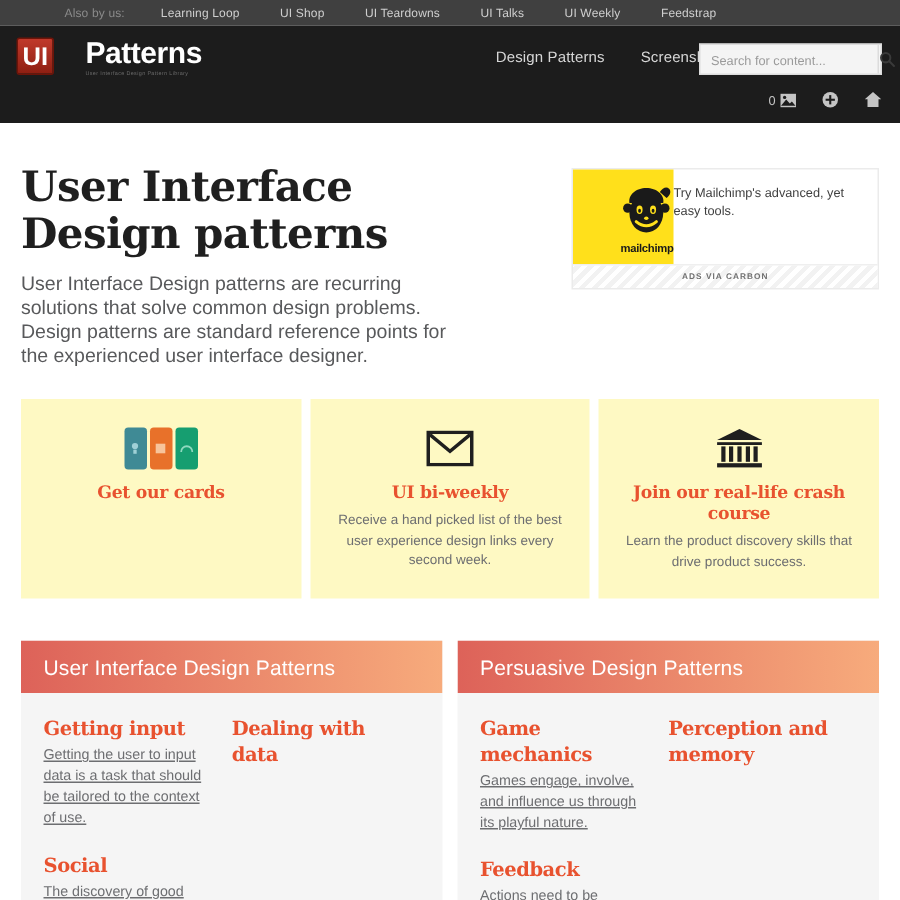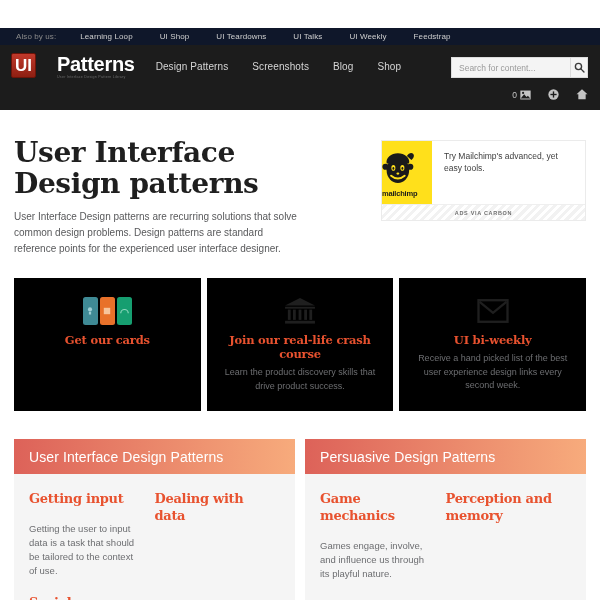--- a/index.html
+++ b/index.html
@@ -8,26 +8,25 @@
     width: 600px; height: 600px;
     overflow: hidden;
     background: #ffffff;
     font-family: "Liberation Sans", sans-serif;
     -webkit-font-smoothing: antialiased;
   }
 
   
   .topstrip {
     height: 17px;
-    background: #0f172a;
-    display: flex;
-    align-items: center;
-    padding-left: 16px;
+    background: #404040;
+    display: flex;
+    align-items: center;
+    padding-left: 43px;
     gap: 0px;
-    margin-top: 28px;
   }
   .topstrip .alsoby {
     font-size: 8px;
     color: #8a8a8a;
     margin-right: 24px;
     letter-spacing: .1px;
     white-space: nowrap;
   }
   .topstrip a {
     font-size: 8px;
@@ -43,20 +42,21 @@
   .header {
     height: 65px;
     background: #1c1c1c;
     position: relative;
   }
   .header-row1 {
     height: 42px;
     display: flex;
     align-items: center;
     padding-left: 11px;
+    justify-content: space-between;
   }
   .logo { display: flex; align-items: flex-start; text-decoration: none; }
   .logo-ui {
     width: 25px; height: 25px;
     background: linear-gradient(#c0392b, #8e1f12);
     border: 1px solid #6d1409;
     border-radius: 2px;
     color: #fff;
     font-size: 17px;
     font-weight: bold;
@@ -88,21 +88,21 @@
     font-size: 10px;
     text-decoration: none;
     margin-right: 24px;
     white-space: nowrap;
     letter-spacing: .1px;
   }
 
   .searchbox {
     position: absolute;
     right: 12px; top: 12px;
-    width: 137px; height: 21px;
+    width: 122px; height: 21px;
     background: #f4f4f4;
     border: 1px solid #dcdcdc;
     display: flex;
     align-items: center;
   }
   .searchbox input {
     flex: 1;
     border: 0;
     outline: none;
     background: transparent;
@@ -145,56 +145,56 @@
   .hero h1 {
     font-family: "DejaVu Serif", serif;
     font-size: 28px;
     line-height: 31px;
     color: #1f1f1f;
     font-weight: bold;
     letter-spacing: -.4px;
   }
   .hero p {
     margin-top: 10px;
-    font-size: 10px;
+    font-size: 13px;
     line-height: 16px;
     color: #58595b;
   }
 
   
   .carbon {
     width: 205px;
     height: 81px;
     border: 1px solid #ebebeb;
     background: #fff;
     display: flex;
     flex-direction: column;
     margin-top: 3px;
   }
   .carbon-main { display: flex; flex: 1; }
   .carbon-img {
-    width: 50px;
+    width: 67px;
     background: #ffe01b;
     position: relative;
     display: flex;
     flex-direction: column;
-    align-items: flex-start;
+    align-items: flex-end;
     justify-content: center;
   }
   .carbon-img .mc-word {
     font-size: 7.5px;
     font-weight: bold;
     color: #1a1a1a;
     position: absolute;
     bottom: 6px;
     letter-spacing: -.2px;
   }
   .carbon-txt {
     flex: 1;
-    padding: 9px 7px 0 12px;
+    padding: 9px 7px 0 0;
     font-size: 8.5px;
     line-height: 12px;
     color: #3e3e3e;
   }
   .carbon-foot {
     height: 16px;
     background: repeating-linear-gradient(
       -45deg, #f2f2f2 0 3px, #ffffff 3px 6px);
     border-top: 1px solid #efefef;
     display: flex;
@@ -211,21 +211,21 @@
   }
 
   
   .features {
     display: flex;
     gap: 6px;
     margin-top: 21px;
   }
   .fcard {
     flex: 1;
-    background: #000000;
+    background: #fef9c3;
     padding: 13px 12px 18px;
     text-align: center;
     min-height: 132px;
   }
   .fcard-icon {
     height: 40px;
     display: flex;
     align-items: center;
     justify-content: center;
   }
@@ -290,24 +290,25 @@
   }
   .pitem h4 {
     font-family: "DejaVu Serif", serif;
     font-size: 13px;
     line-height: 17px;
     color: #e8522f;
     font-weight: bold;
     letter-spacing: -.3px;
   }
   .pitem p {
-    margin-top: 15px;
+    margin-top: 2px;
     font-size: 9.5px;
     line-height: 14px;
     color: #6d6e71;
+    text-decoration: underline;
   }
 </style>
 </head>
 <body>
 
 <div class="topstrip">
   <span class="alsoby">Also by us:</span>
   <a href="#">Learning Loop</a>
   <a href="#">UI Shop</a>
   <a href="#">UI Teardowns</a>
@@ -426,45 +427,45 @@
               </svg>
           </span>
         </span>
       </div>
       <h3>Get our cards</h3>
     </div>
 
 
     <div class="fcard">
       <div class="fcard-icon">
+        <svg width="32" height="24" viewBox="0 0 34 26">
+          <rect x="1.3" y="1.3" width="31.4" height="23.4" fill="none" stroke="#1f1f1f" stroke-width="2.5"></rect>
+          <path d="M2.5 3 L17 15 L31.5 3" fill="none" stroke="#1f1f1f" stroke-width="2.5"></path>
+        </svg>
+      </div>
+      <h3>UI bi-weekly</h3>
+      <p>Receive a hand picked list of the best user experience design links every second week.</p>
+    </div>
+
+    <div class="fcard">
+      <div class="fcard-icon">
         <svg width="32" height="28" viewBox="0 0 34 30">
           <path d="M17 1 L33 9 L1 9 Z" fill="#1f1f1f"></path>
           <rect x="1" y="10.5" width="32" height="2" fill="#1f1f1f"></rect>
           <rect x="4" y="13.5" width="3" height="11" fill="#1f1f1f"></rect>
           <rect x="9.5" y="13.5" width="3" height="11" fill="#1f1f1f"></rect>
           <rect x="15.5" y="13.5" width="3" height="11" fill="#1f1f1f"></rect>
           <rect x="21.5" y="13.5" width="3" height="11" fill="#1f1f1f"></rect>
           <rect x="27" y="13.5" width="3" height="11" fill="#1f1f1f"></rect>
           <rect x="1" y="25.5" width="32" height="3" fill="#1f1f1f"></rect>
         </svg>
       </div>
       <h3>Join our real-life crash course</h3>
       <p>Learn the product discovery skills that drive product success.</p>
     </div>
-
-    <div class="fcard">
-      <div class="fcard-icon">
-        <svg width="32" height="24" viewBox="0 0 34 26">
-          <rect x="1.3" y="1.3" width="31.4" height="23.4" fill="none" stroke="#1f1f1f" stroke-width="2.5"></rect>
-          <path d="M2.5 3 L17 15 L31.5 3" fill="none" stroke="#1f1f1f" stroke-width="2.5"></path>
-        </svg>
-      </div>
-      <h3>UI bi-weekly</h3>
-      <p>Receive a hand picked list of the best user experience design links every second week.</p>
-    </div>
   </div>
 
   <div class="panels">
 
     <div class="panel">
       <div class="panel-head">
         <h2>User Interface Design Patterns</h2>
       </div>
       <div class="panel-body">
         <div class="pitem">

